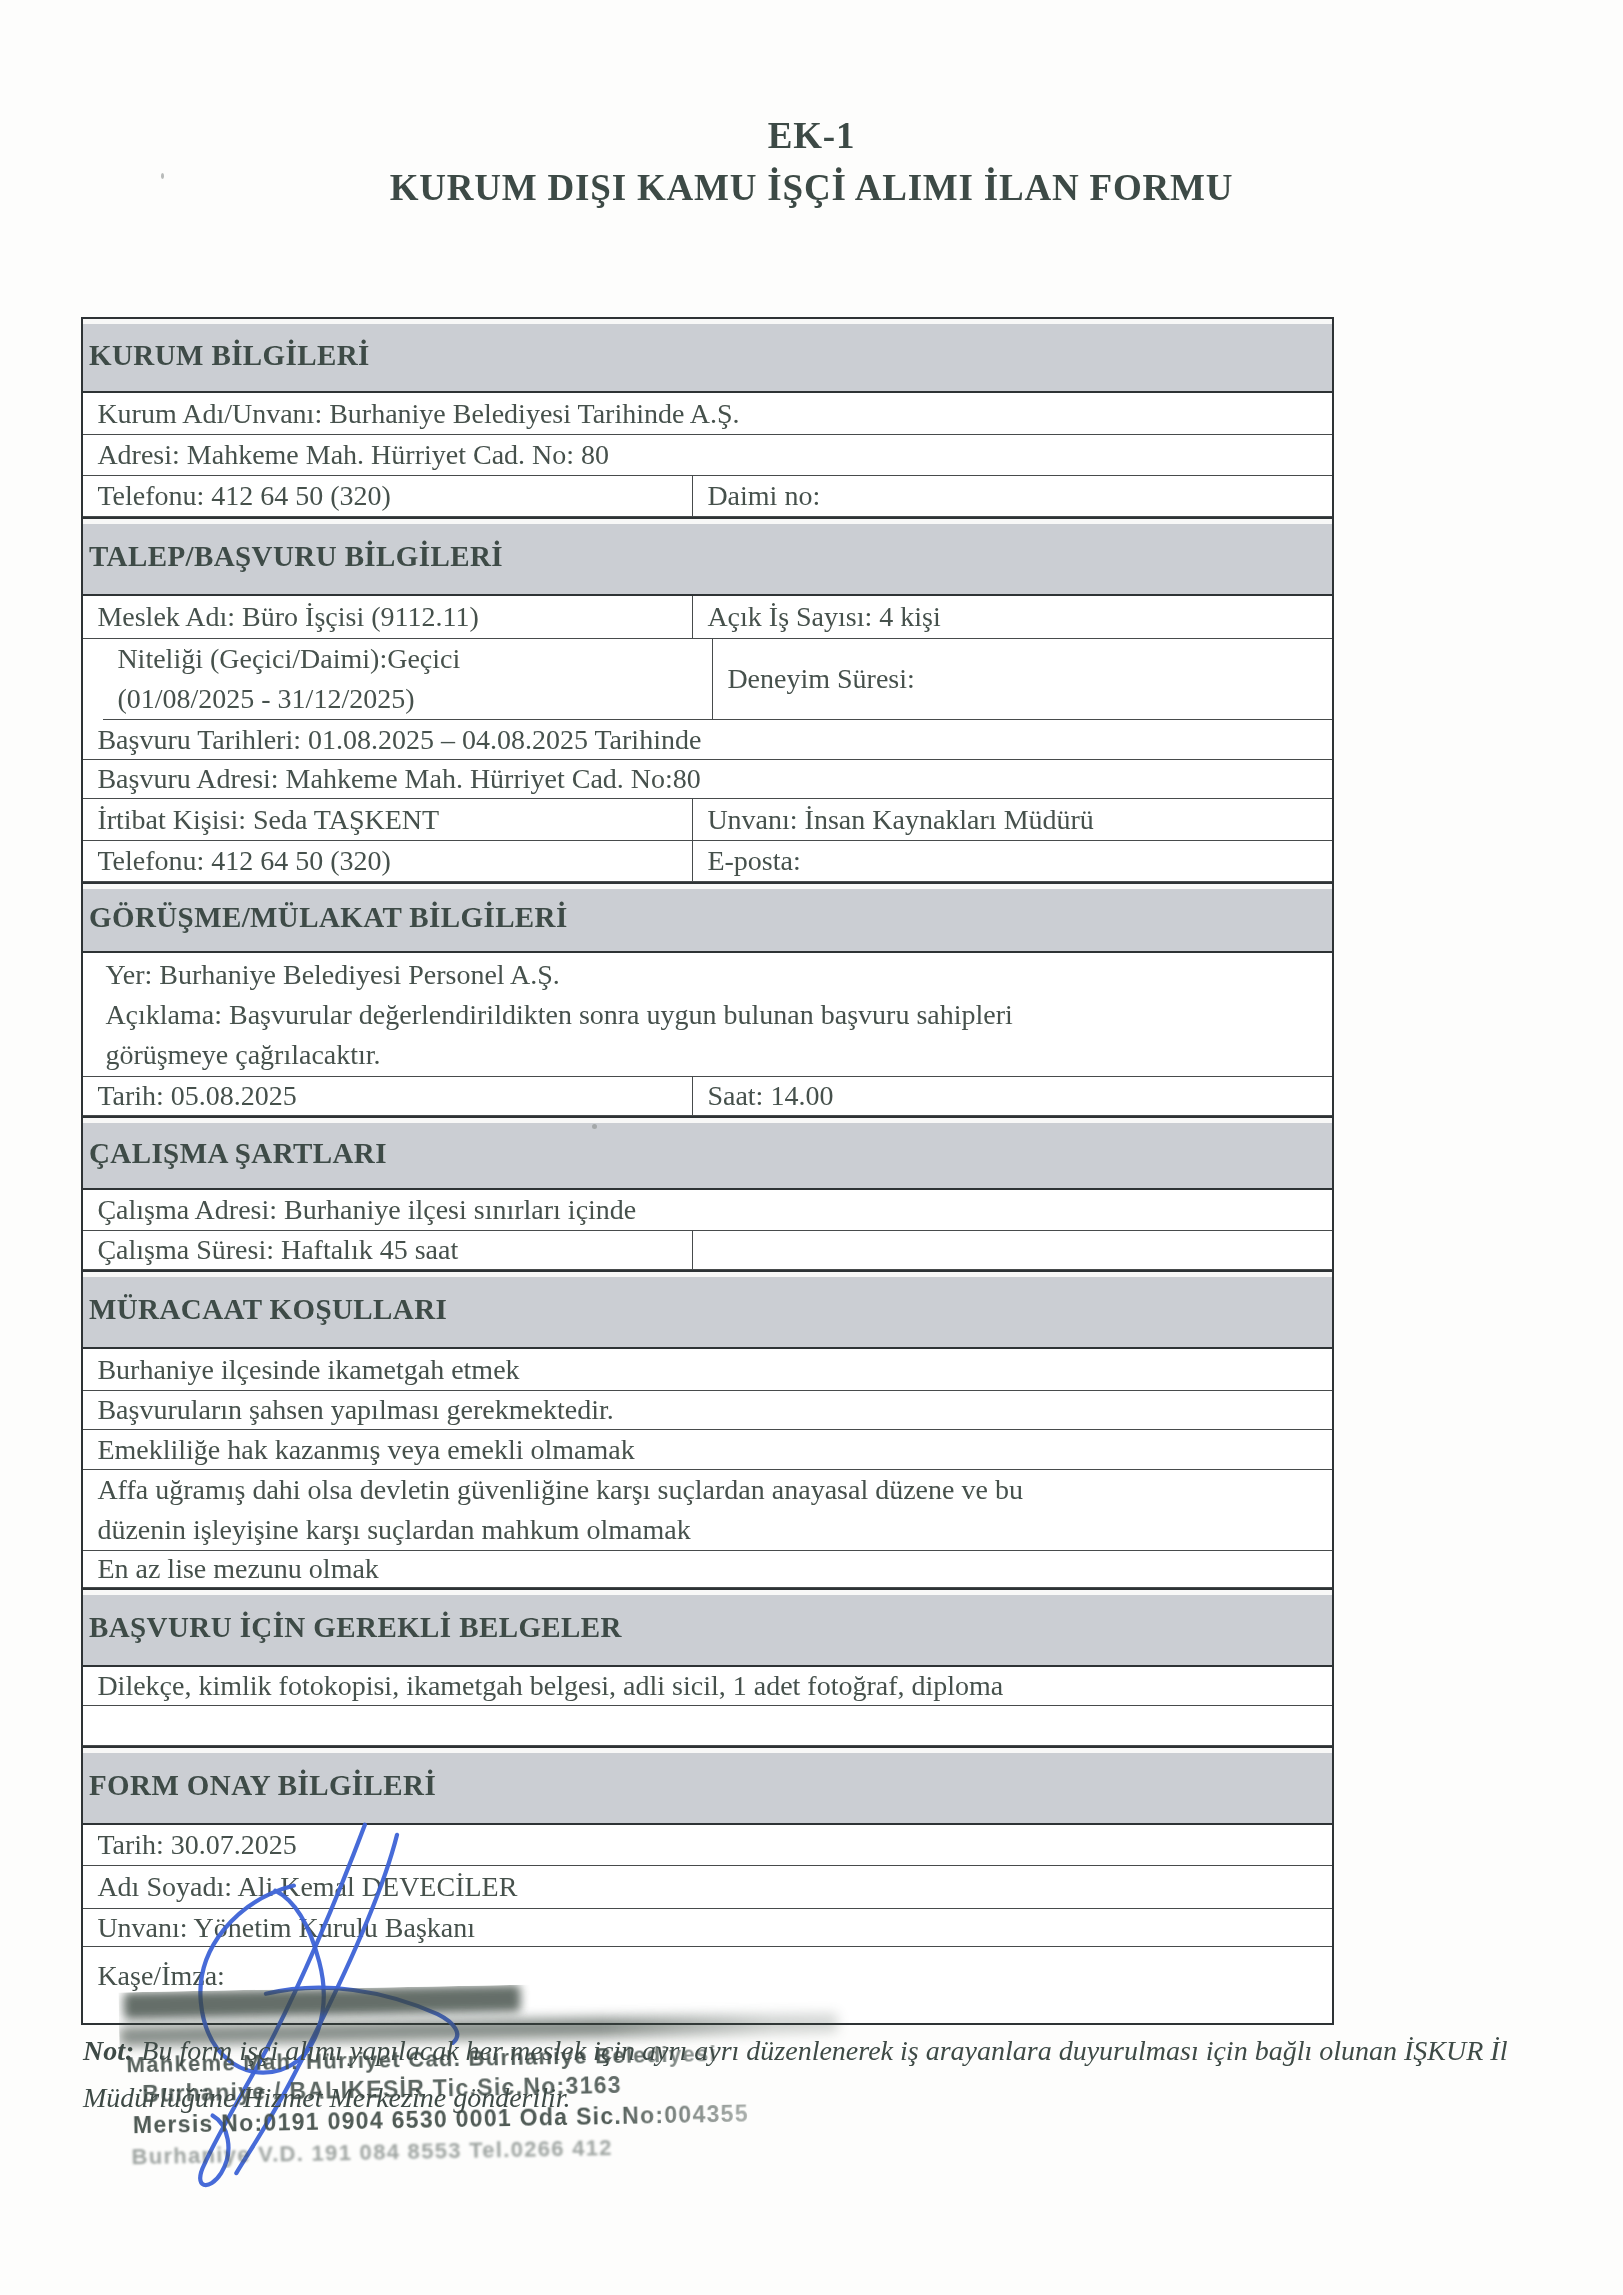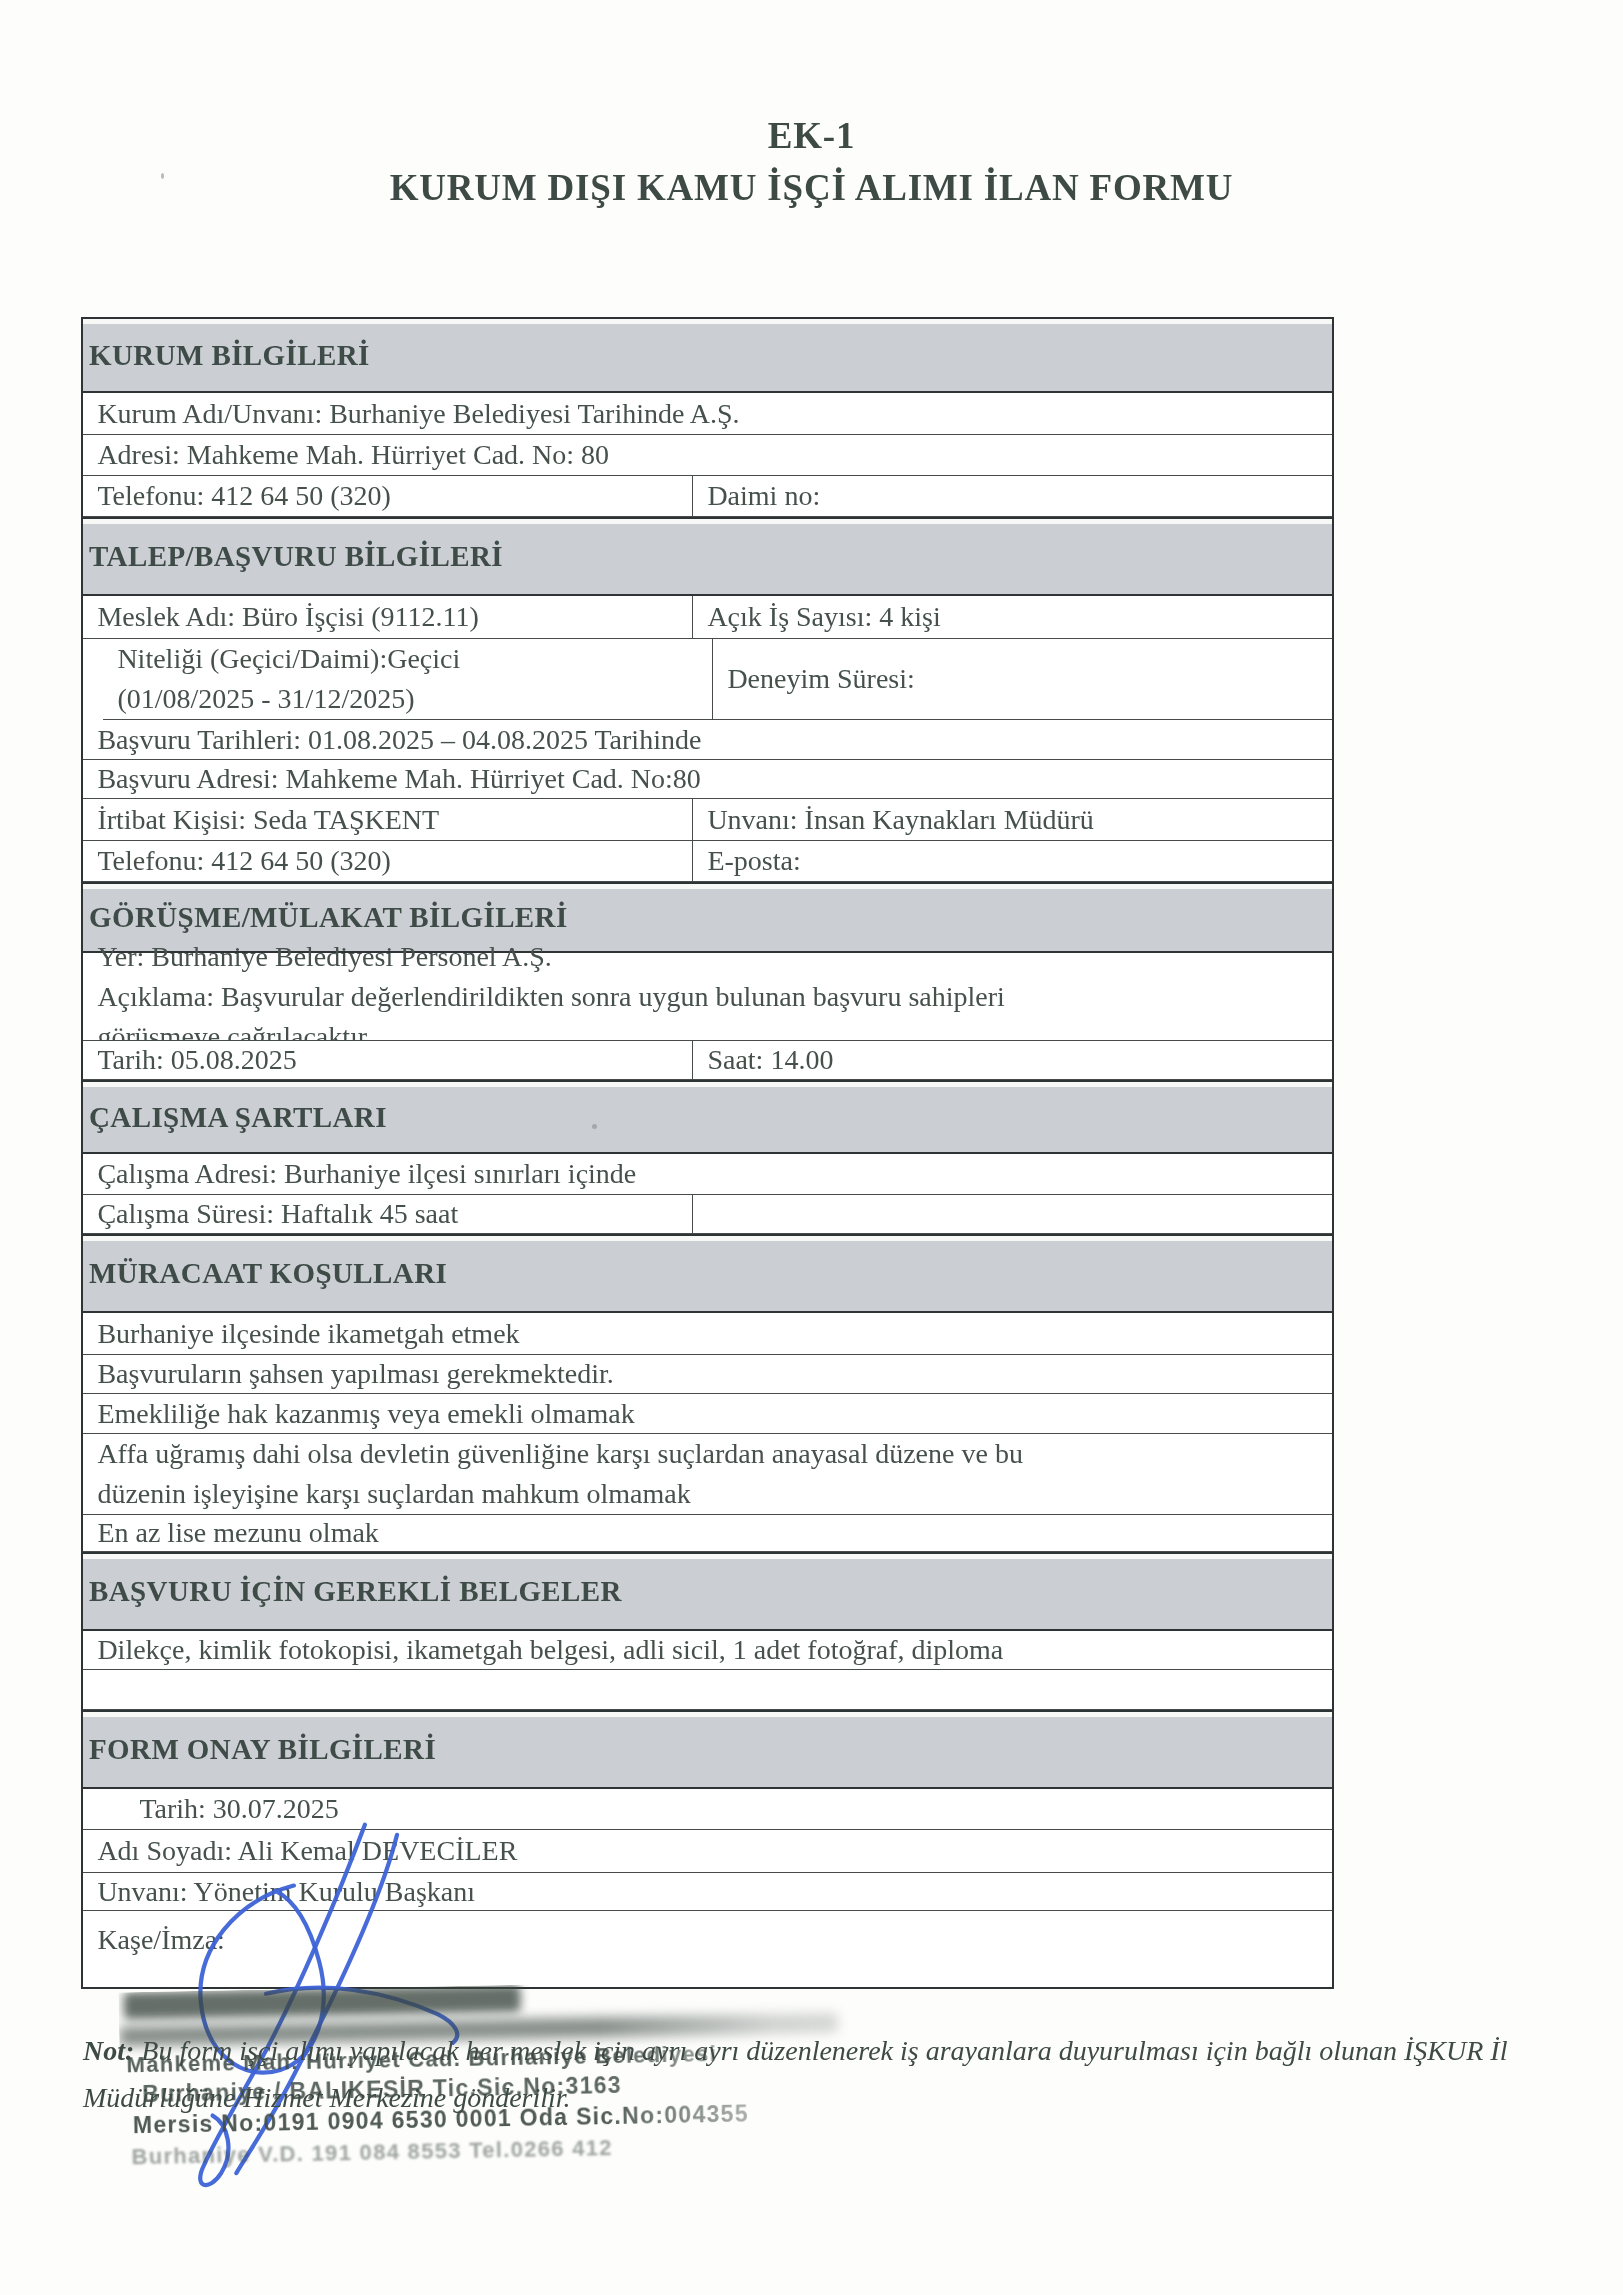--- a/index.html
+++ b/index.html
@@ -137,21 +137,21 @@
         <div class="cell left">
           <span>Telefonu: 412 64 50 (320)</span>
         </div>
         <div class="cell right">
           <span>E-posta:</span>
         </div>
       </div>
       <div class="trow thead" style="height: 71px;">
         <span>GÖRÜŞME/MÜLAKAT BİLGİLERİ</span>
       </div>
-      <div class="trow tsingle" style="height: 88px;">
+      <div class="trow tsingle" style="height: 124px; padding-left: 8px;">
         <div class="cell">
           <span>Yer: Burhaniye Belediyesi Personel A.Ş.
 Açıklama: Başvurular değerlendirildikten sonra uygun bulunan başvuru sahipleri
 görüşmeye çağrılacaktır.</span>
         </div>
       </div>
       <div class="trow tsplit" style="height: 39px;">
         <div class="cell left">
           <span>Tarih: 05.08.2025</span>
         </div>
@@ -209,21 +209,21 @@
       </div>
       <div class="trow tsingle" style="height: 39px;">
         <div class="cell">
           <span>Dilekçe, kimlik fotokopisi, ikametgah belgesi, adli sicil, 1 adet fotoğraf, diploma</span>
         </div>
       </div>
       <div class="trow tblank" style="height: 40px;"></div>
       <div class="trow thead" style="height: 79px;">
         <span>FORM ONAY BİLGİLERİ</span>
       </div>
-      <div class="trow tsingle" style="height: 41px; padding-left: 42px;">
+      <div class="trow tsingle" style="height: 41px;">
         <div class="cell">
           <span>Tarih: 30.07.2025</span>
         </div>
       </div>
       <div class="trow tsingle" style="height: 43px;">
         <div class="cell">
           <span>Adı Soyadı: Ali Kemal DEVECİLER</span>
         </div>
       </div>
       <div class="trow tsingle" style="height: 38px;">

